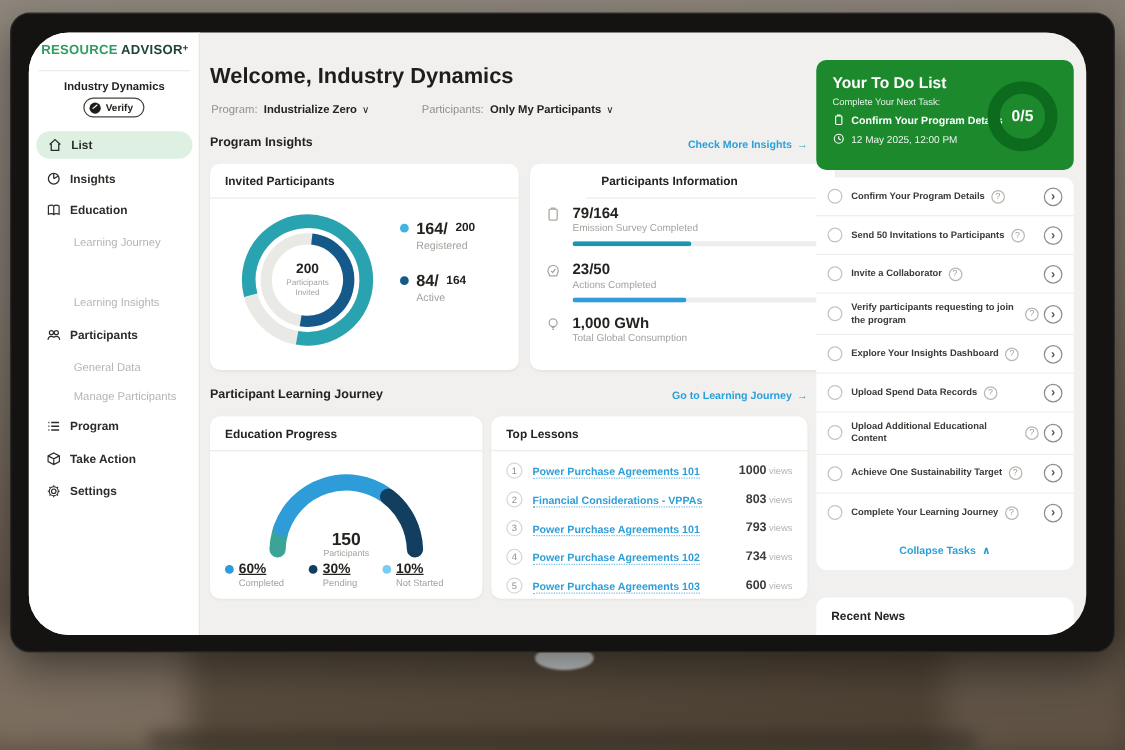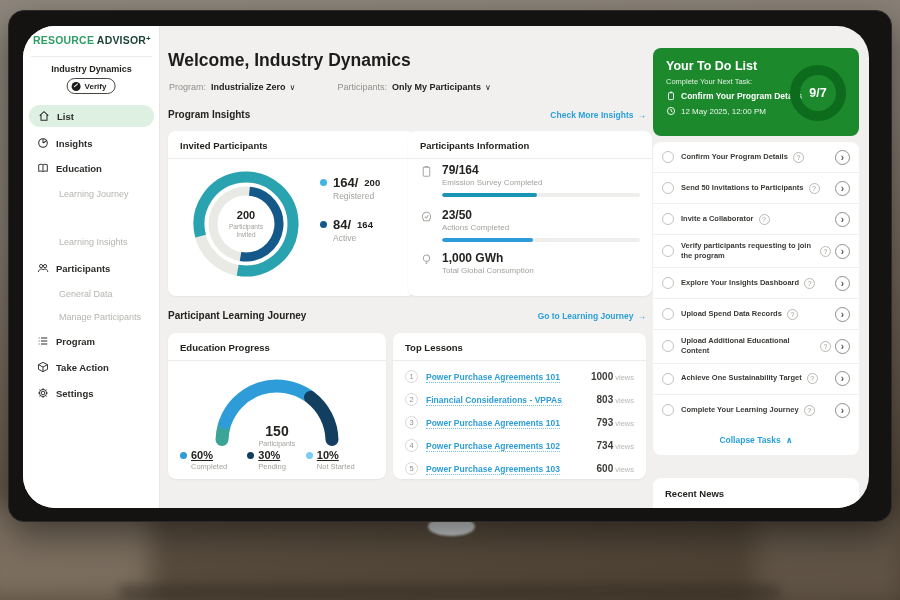--- a/index.html
+++ b/index.html
@@ -57,21 +57,21 @@
   .sec-head.s1 { top:83px; } .sec-head.s2 { top:284px; }
   .sec-title { font-size:10px; font-weight:700; color:#232320; }
   .sec-link { font-size:8.5px; font-weight:700; color:#2aa0da; cursor:pointer; }
   .sec-link .arr { margin-left:4px; }
 
   .card { position:absolute; background:#fff; border-radius:8px; box-shadow:0 1px 2px rgba(0,0,0,.05); }
   .card-title { padding:9px 12px 7px; font-size:9.5px; font-weight:700; color:#232320;
     border-bottom:1px solid #ececea; }
 
   .cardA { left:145px; top:105px; width:247px; height:165px; }
-  .cardB { left:385px; top:105px; width:244px; height:165px; }
+  .cardB { left:401px; top:105px; width:244px; height:165px;padding-left:45px; }
   .cardC { left:145px; top:307px; width:218px; height:146px; }
   .cardD { left:370px; top:307px; width:253px; height:146px; }
 
   
   .donut-wrap { position:absolute; left:18px; top:33px; width:120px; height:120px; }
   .donut-center { position:absolute; inset:0; display:flex; flex-direction:column;
     align-items:center; justify-content:center; text-align:center; }
   .donut-center .v { font-size:11px; font-weight:700; color:#232320; }
   .donut-center .l { font-size:6.5px; color:#a2a29d; width:52px; line-height:1.3; margin-top:2px;}
   .legendA { position:absolute; left:152px; top:44px; }
@@ -399,21 +399,21 @@
       <span class="td-task">Confirm Your Program Details</span>
     </div>
     <div class="td-row">
       <svg width="10" height="10" viewBox="0 0 14 14">
             <circle cx="7" cy="7" r="5" stroke="#fff" stroke-width="1.3" fill="none"></circle>
             <path d="M7 4.2 V7 L9.2 8.4" stroke="#fff" stroke-width="1.3" fill="none"></path>
           </svg>
       <span class="td-due">12 May 2025, 12:00 PM</span>
     </div>
     <div class="ring">
-          <span>9/7</span>
+          <span>0/5</span>
         </div>
   </div>
 
   <div class="tasks">
     <div class="task-row">
       <span class="chk"></span>
       <span class="task-label">Confirm Your Program Details</span>
       <span class="q">?</span>
       <span class="chev">›</span>
     </div>

